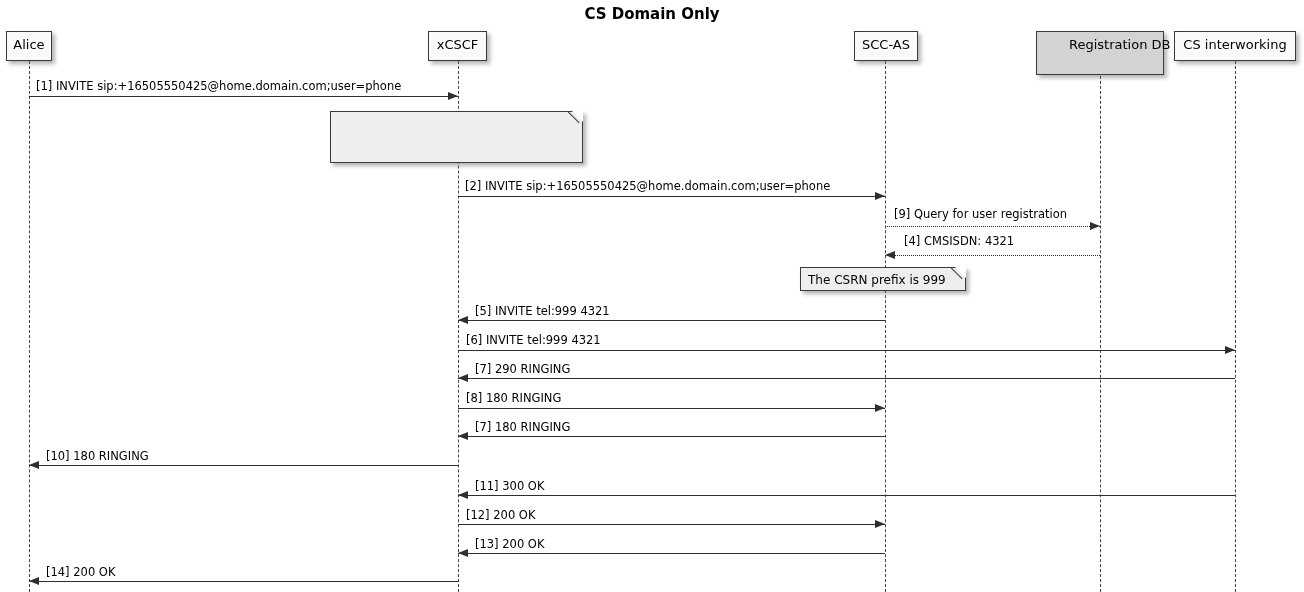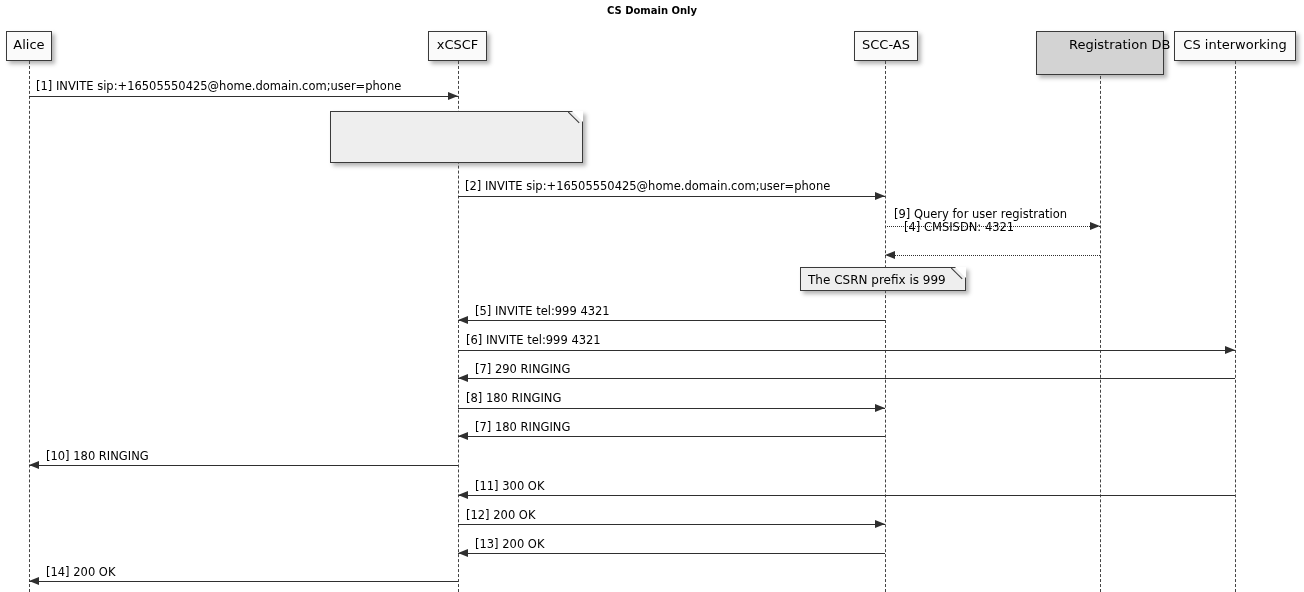--- a/index.html
+++ b/index.html
@@ -17,21 +17,21 @@
     background: #FFFFFF;
     overflow: hidden;
   }
   
   .diagram-title {
     position: absolute;
     top: 5px;
     left: 0;
     width: 1304px;
     text-align: center;
-    font-size: 10px;
+    font-size: 15px;
     font-weight: bold;
     color: #000000;
     font-family: "DejaVu Sans", sans-serif;
     white-space: nowrap;
   }
   
   .participant {
     position: absolute;
     box-sizing: border-box;
     border: 1px solid #3A3A3A;
@@ -156,21 +156,21 @@
       <div class="arrowhead right" style="top: 92px; left: 448px;"></div>
       <div class="msg-label" style="left: 36px; top: 81px;">[1] INVITE sip:+16505550425@home.domain.com;user=phone</div>
       <div class="msg-line" style="left: 458px; top: 196px; width: 427px;"></div>
       <div class="arrowhead right" style="top: 192px; left: 875px;"></div>
       <div class="msg-label" style="left: 465px; top: 181px;">[2] INVITE sip:+16505550425@home.domain.com;user=phone</div>
       <div class="msg-line dotted" style="left: 885px; top: 226px; width: 215px;"></div>
       <div class="arrowhead right" style="top: 222px; left: 1090px;"></div>
       <div class="msg-label" style="left: 894px; top: 209px;">[9] Query for user registration</div>
       <div class="msg-line dotted" style="left: 885px; top: 255px; width: 215px;"></div>
       <div class="arrowhead left" style="top: 251px; left: 885px;"></div>
-      <div class="msg-label" style="left: 904px; top: 222px;">[4] CMSISDN: 4321</div>
+      <div class="msg-label" style="left: 904px; top: 236px;">[4] CMSISDN: 4321</div>
       <div class="msg-line" style="left: 458px; top: 320px; width: 427px;"></div>
       <div class="arrowhead left" style="top: 316px; left: 458px;"></div>
       <div class="msg-label" style="left: 475px; top: 306px;">[5] INVITE tel:999 4321</div>
       <div class="msg-line" style="left: 458px; top: 350px; width: 777px;"></div>
       <div class="arrowhead right" style="top: 346px; left: 1225px;"></div>
       <div class="msg-label" style="left: 466px; top: 335px;">[6] INVITE tel:999 4321</div>
       <div class="msg-line" style="left: 458px; top: 378px; width: 777px;"></div>
       <div class="arrowhead left" style="top: 374px; left: 458px;"></div>
       <div class="msg-label" style="left: 475px; top: 364px;">[7] 290 RINGING</div>
       <div class="msg-line" style="left: 458px; top: 408px; width: 427px;"></div>

